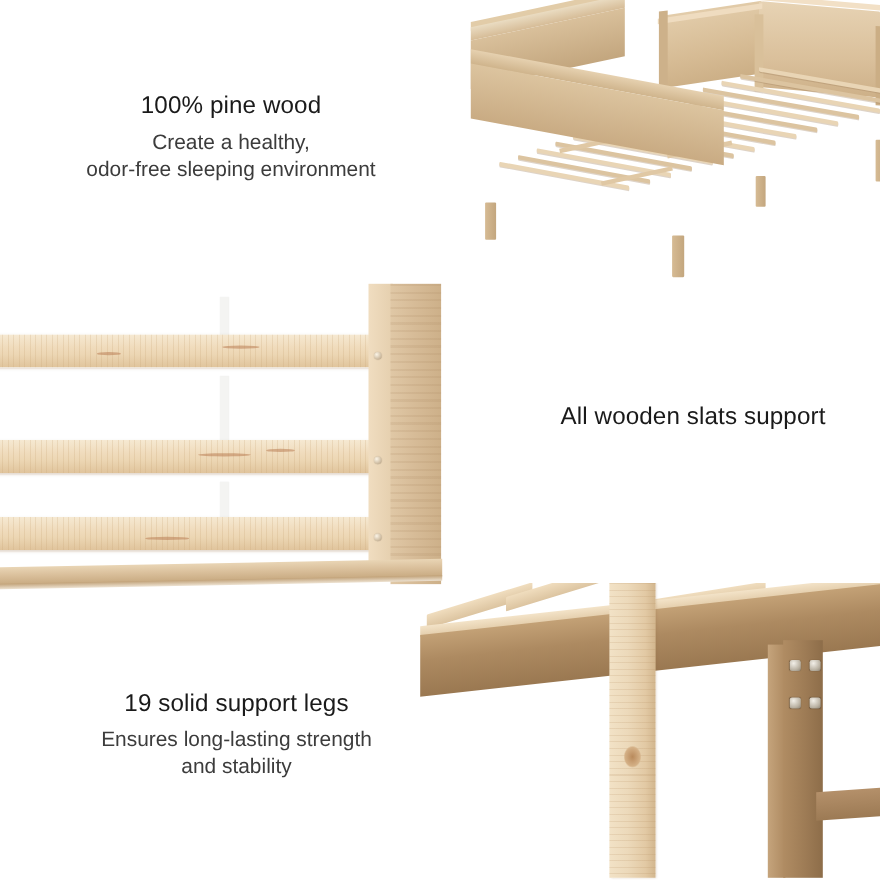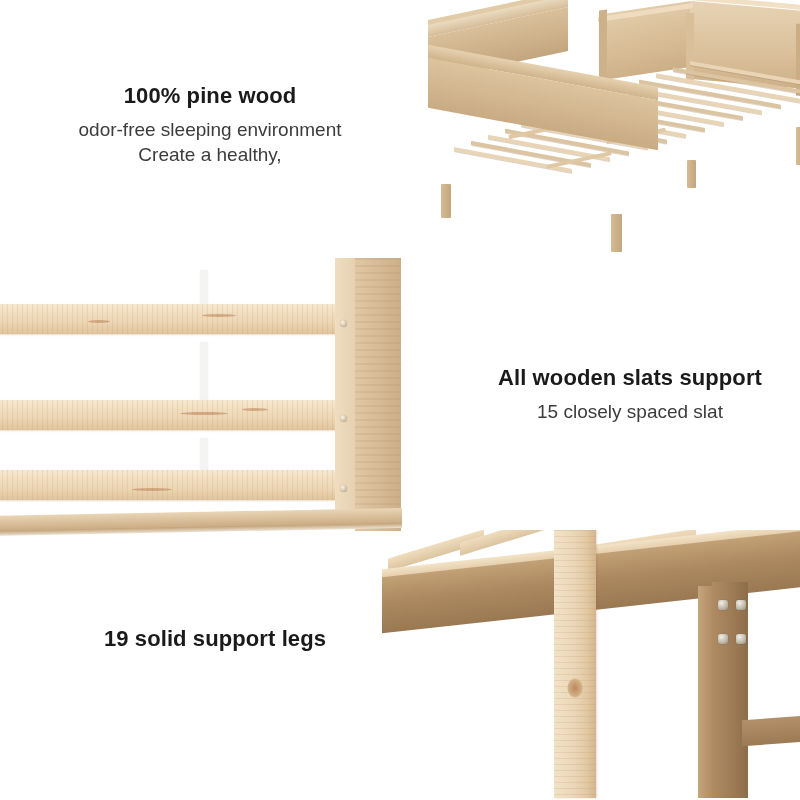--- a/index.html
+++ b/index.html
@@ -6,21 +6,21 @@
   body{
     width:800px;height:800px;overflow:hidden;position:relative;
     font-family:"Liberation Sans","DejaVu Sans",sans-serif;
     -webkit-font-smoothing:antialiased;
   }
   .canvas{position:absolute;inset:0;background:#ffffff;}
 
   
   .feature{position:absolute;text-align:center;}
   .feature .title{
-    font-size:22px;font-weight:bold;color:#1a1a1a;letter-spacing:.1px;
+    font-size:22px;font-weight:normal;color:#1a1a1a;letter-spacing:.1px;
     line-height:1.25;white-space:nowrap;
   }
   .feature .sub{
     font-size:19px;font-weight:normal;color:#3c3c3c;line-height:1.35;
     margin-top:7px;
   }
   #blk-pine{left:20px;top:82px;width:380px;}
   #blk-slats{left:470px;top:364px;width:320px;}
   #blk-legs{left:30px;top:625px;width:370px;}
 
@@ -141,34 +141,35 @@
      box-shadow:0 0 1px rgba(0,0,0,.35);}
 </style>
 </head>
 <body>
 
 <div class="canvas">
 
   <div class="feature" id="blk-pine">
     <div class="title">100% pine wood</div>
     <div class="sub">
+      <div>Create a healthy,</div>
       <div>odor-free sleeping environment</div>
-      <div>Create a healthy,</div>
     </div>
   </div>
 
   <div class="feature" id="blk-slats">
     <div class="title">All wooden slats support</div>
-    <div class="sub">
-      <div>15 closely spaced slat</div>
-    </div>
   </div>
 
   <div class="feature" id="blk-legs">
     <div class="title">19 solid support legs</div>
+    <div class="sub">
+      <div>Ensures long-lasting strength</div>
+      <div>and stability</div>
+    </div>
   </div>
 
   <div id="panel-bed">
     <div id="bed-stage">
 
       <div class="bw" id="hb-panelL"></div>
       <div class="bw" id="hb-panelR"></div>
       <div class="bw" id="hb-topL"></div>
       <div class="bw" id="hb-topR"></div>
       <div class="bw" id="hb-postL"></div>

